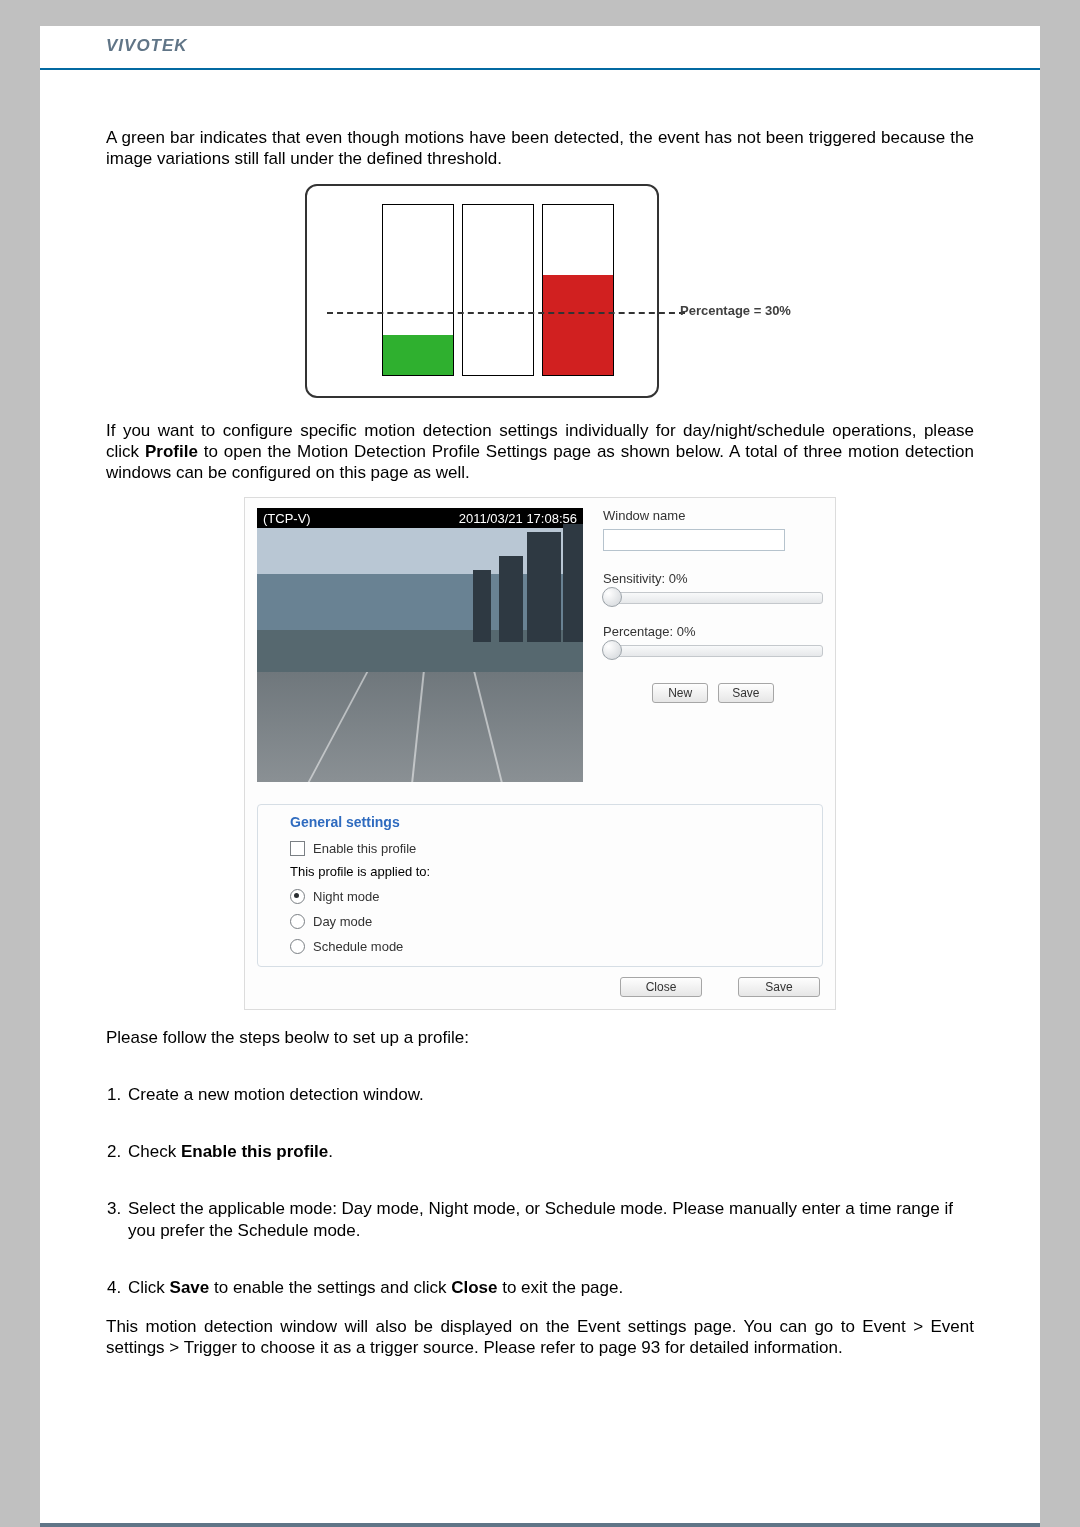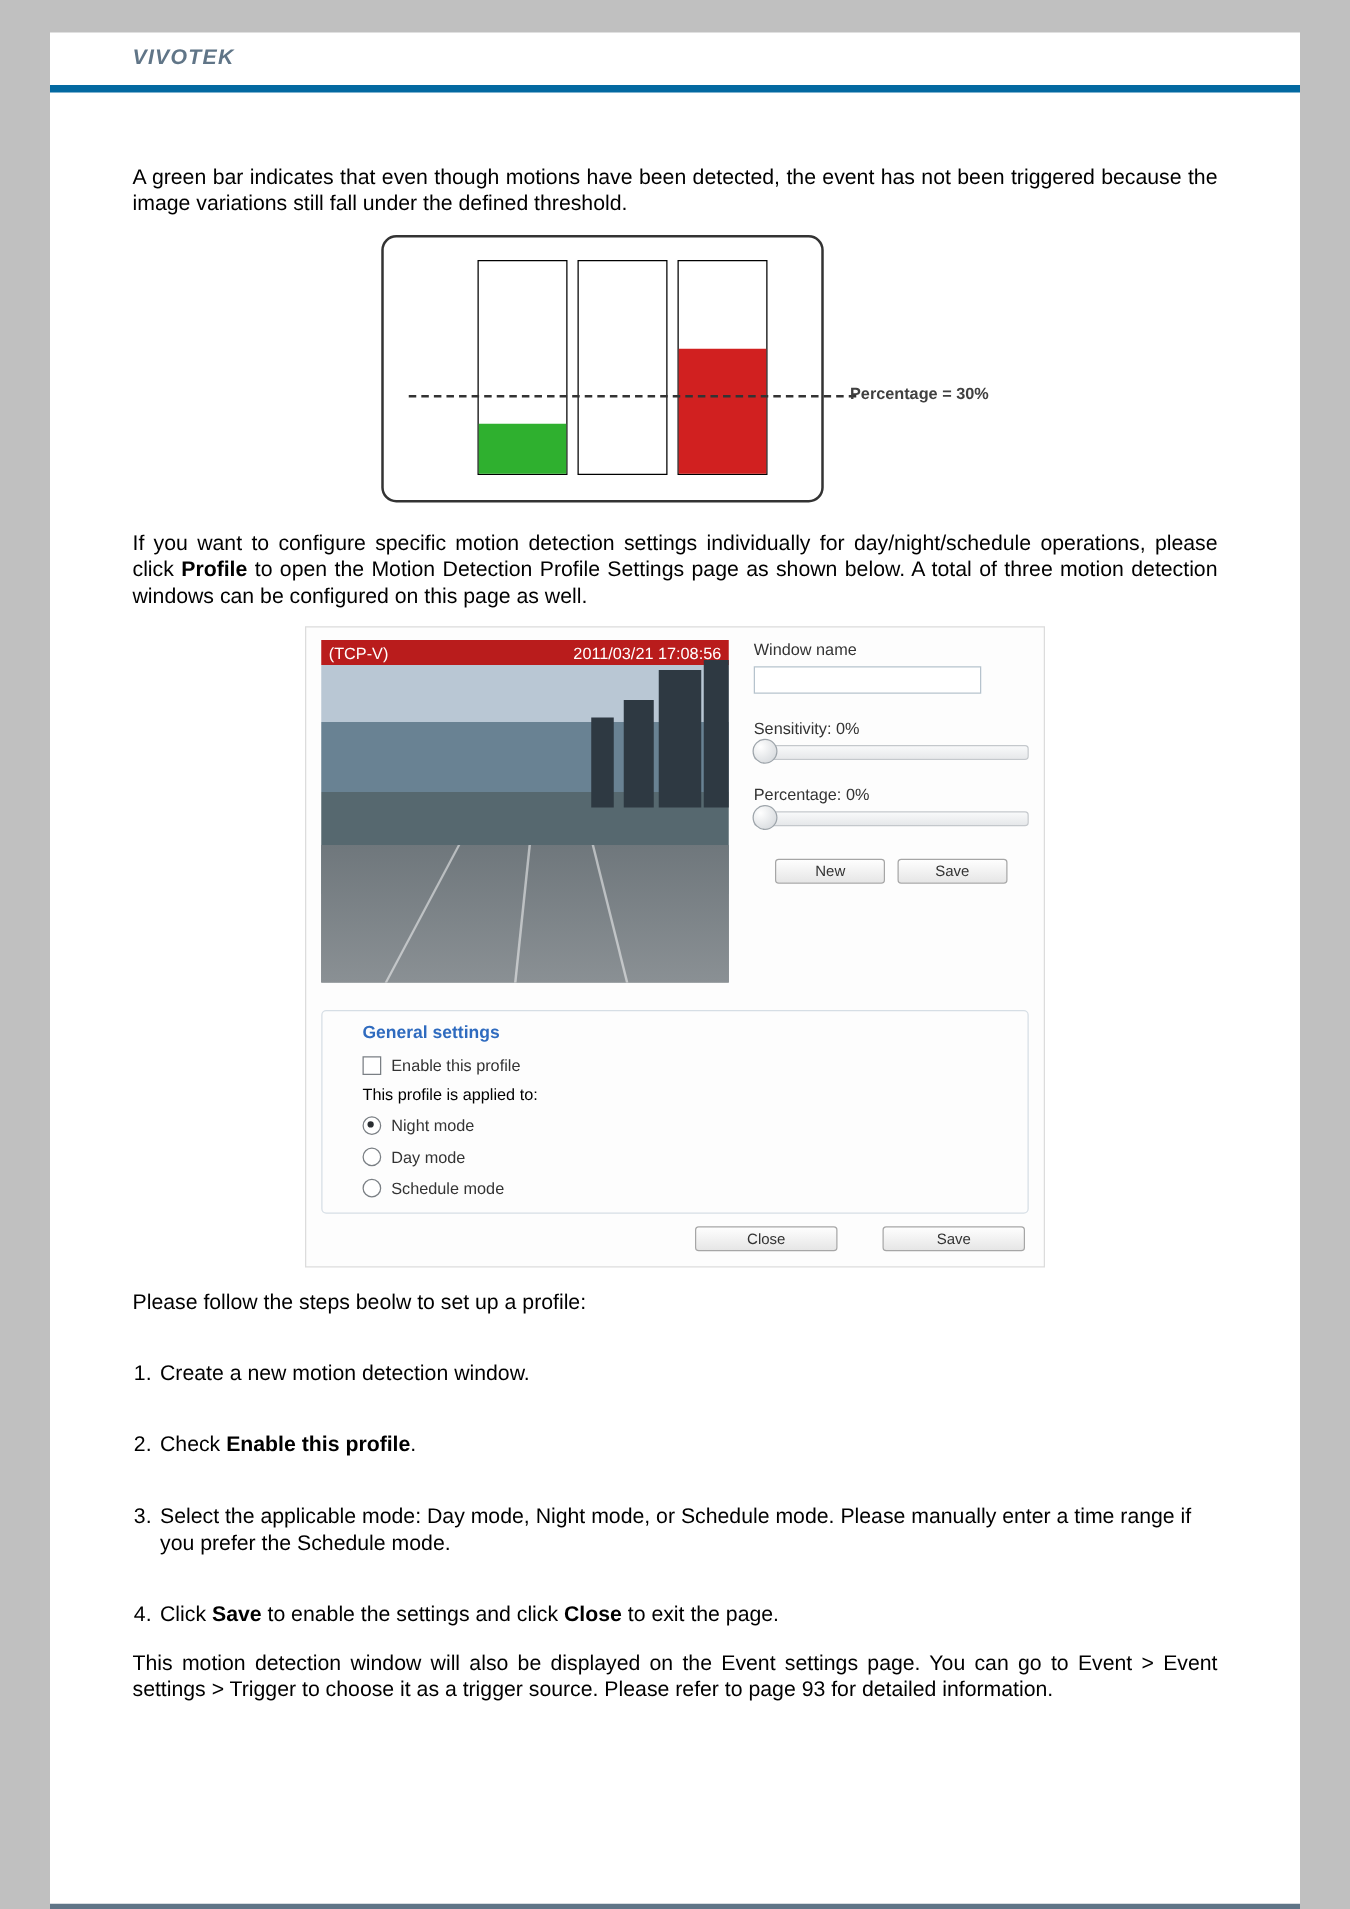--- a/index.html
+++ b/index.html
@@ -13,21 +13,21 @@
   .sheet {
     width: 1000px;
     margin: 26px auto;
     background: #fff;
     min-height: 1475px;
     position: relative;
     padding-bottom: 70px;
   }
   .topbar {
     height: 42px;
-    border-bottom: 6px solid #0369a1;
+    border-bottom: 2px solid #0369a1;
     position: relative;
   }
   .brand {
     position: absolute;
     left: 66px;
     top: 10px;
     color: #607587;
     font-weight: bold;
     font-style: italic;
     letter-spacing: 1px;
@@ -98,21 +98,21 @@
     padding: 10px 12px 12px 12px;
   }
   .dialog-top {
     display: flex;
     gap: 20px;
   }
   .preview-col {
     width: 326px;
   }
   .preview-hdr {
-    background: #b91c1c;
+    background: #000000;
     color: #fff;
     font-size: 13px;
     height: 20px;
     display: flex;
     justify-content: space-between;
     align-items: center;
     padding: 0 6px;
   }
   .preview-img {
     width: 326px;
@@ -186,21 +186,21 @@
   }
   .btn {
     display: inline-block;
     min-width: 54px;
     text-align: center;
     font-size: 12px;
     color: #333;
     background: linear-gradient(#fefefe, #e6e6e6);
     border: 1px solid #a6a6a6;
     border-radius: 3px;
-    padding: 2px 16px;
+    padding: 2px 0;
     margin: 0 3px;
     cursor: pointer;
   }
 
   .fieldset {
     border: 1px solid #d6dee5;
     border-radius: 4px;
     margin-top: 22px;
     padding: 8px 10px 12px 26px;
   }

